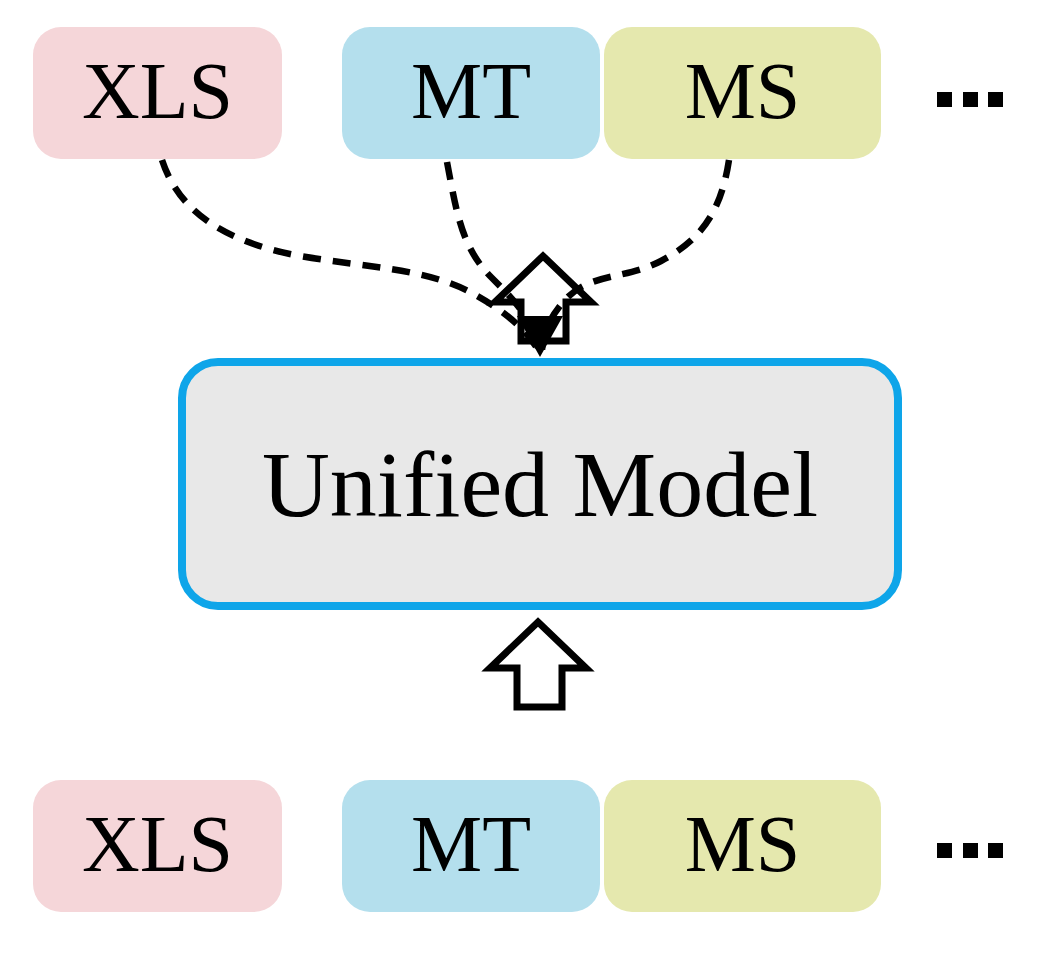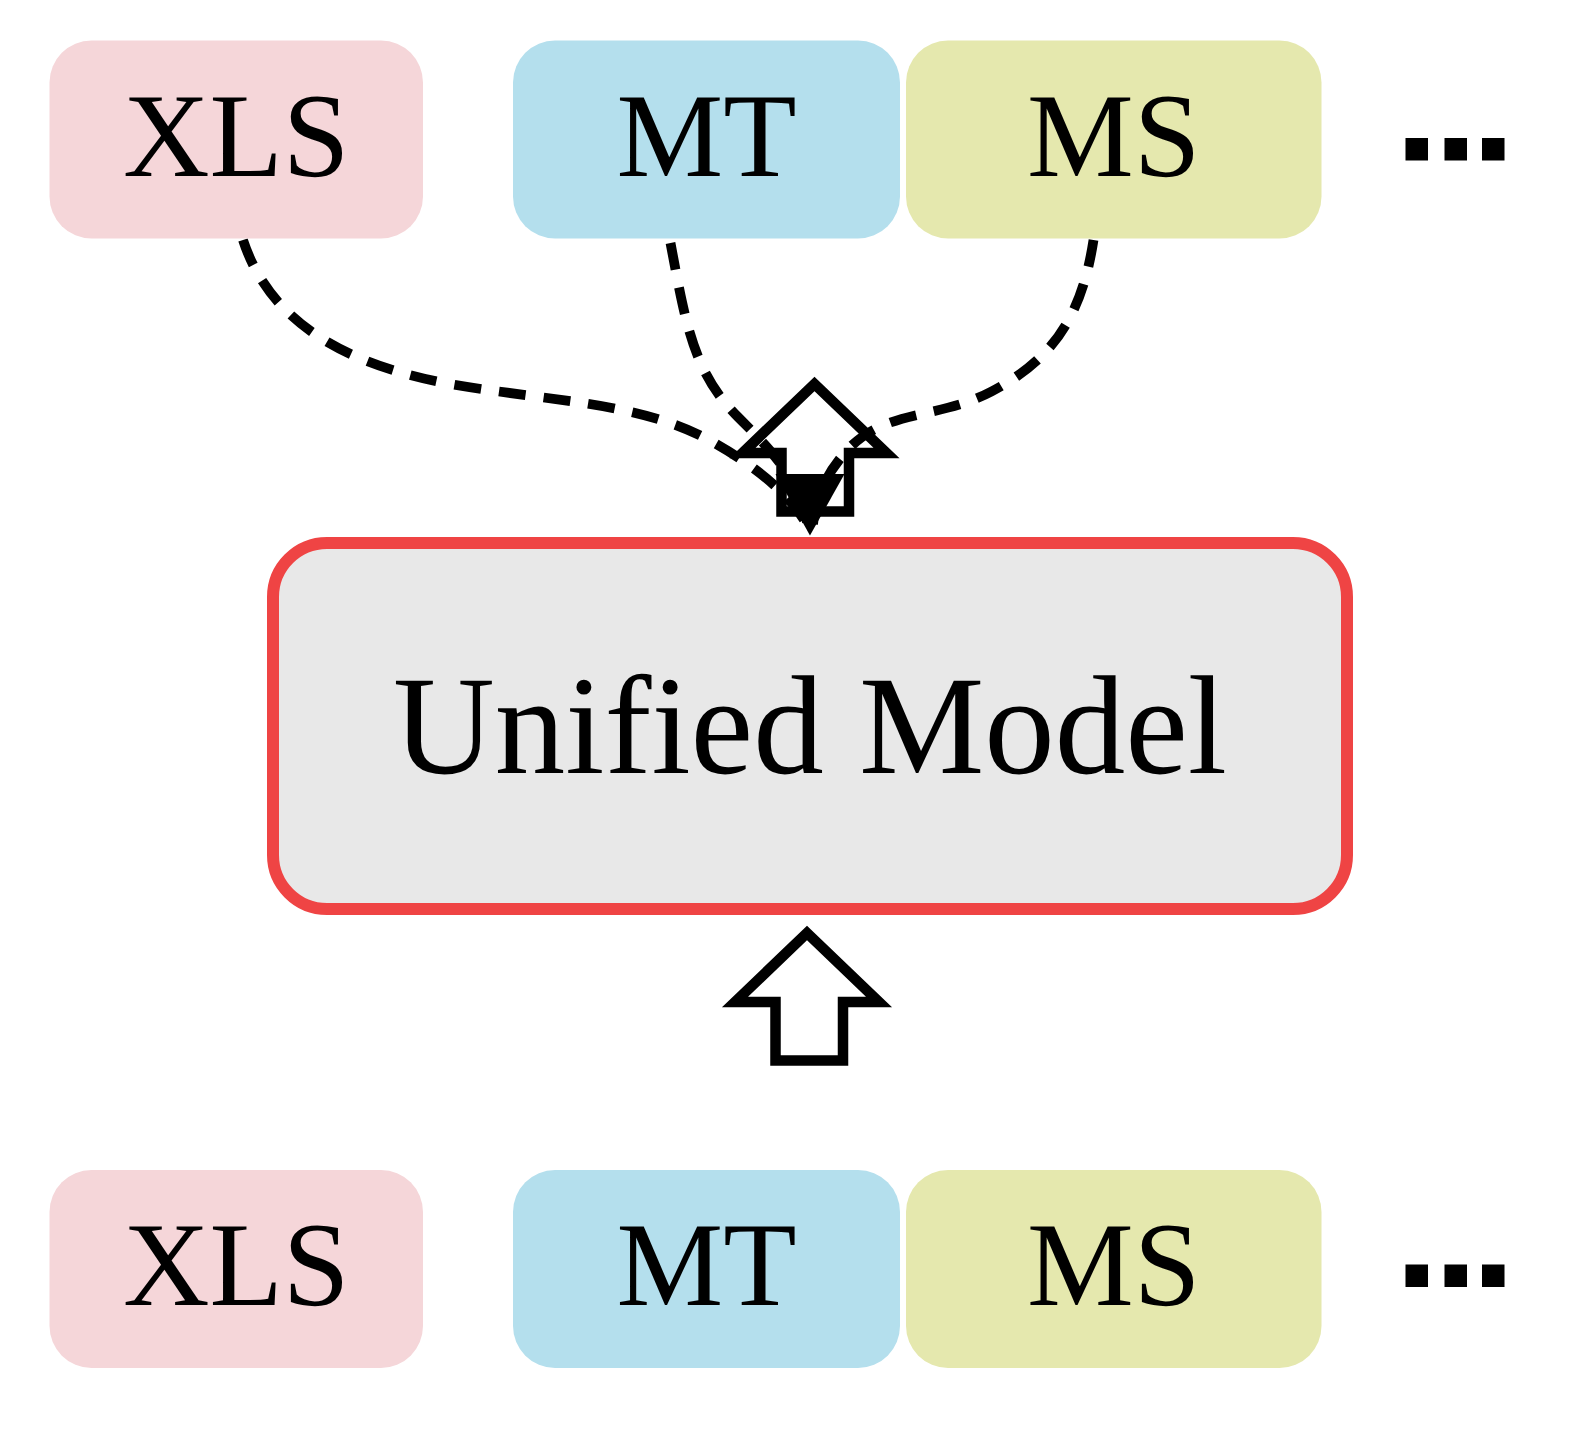--- a/index.html
+++ b/index.html
@@ -42,21 +42,21 @@
   .pos-mt  { left: 318px; width: 258px; margin-left: 24px; }
   .pos-ms  { left: 604px; width: 277px; }
   .unified-box {
     position: absolute;
     left: 178px;
     top: 358px;
     width: 724px;
     height: 252px;
     box-sizing: border-box;
     background: #e8e8e8;
-    border: 8px solid #ef4444;
+    border: 8px solid #0ea5e9;
     border-radius: 40px;
     display: flex;
     align-items: center;
     justify-content: center;
     font-size: 94px;
     color: #000000;
     line-height: 1;
   }
   .ellipsis {
     position: absolute;

